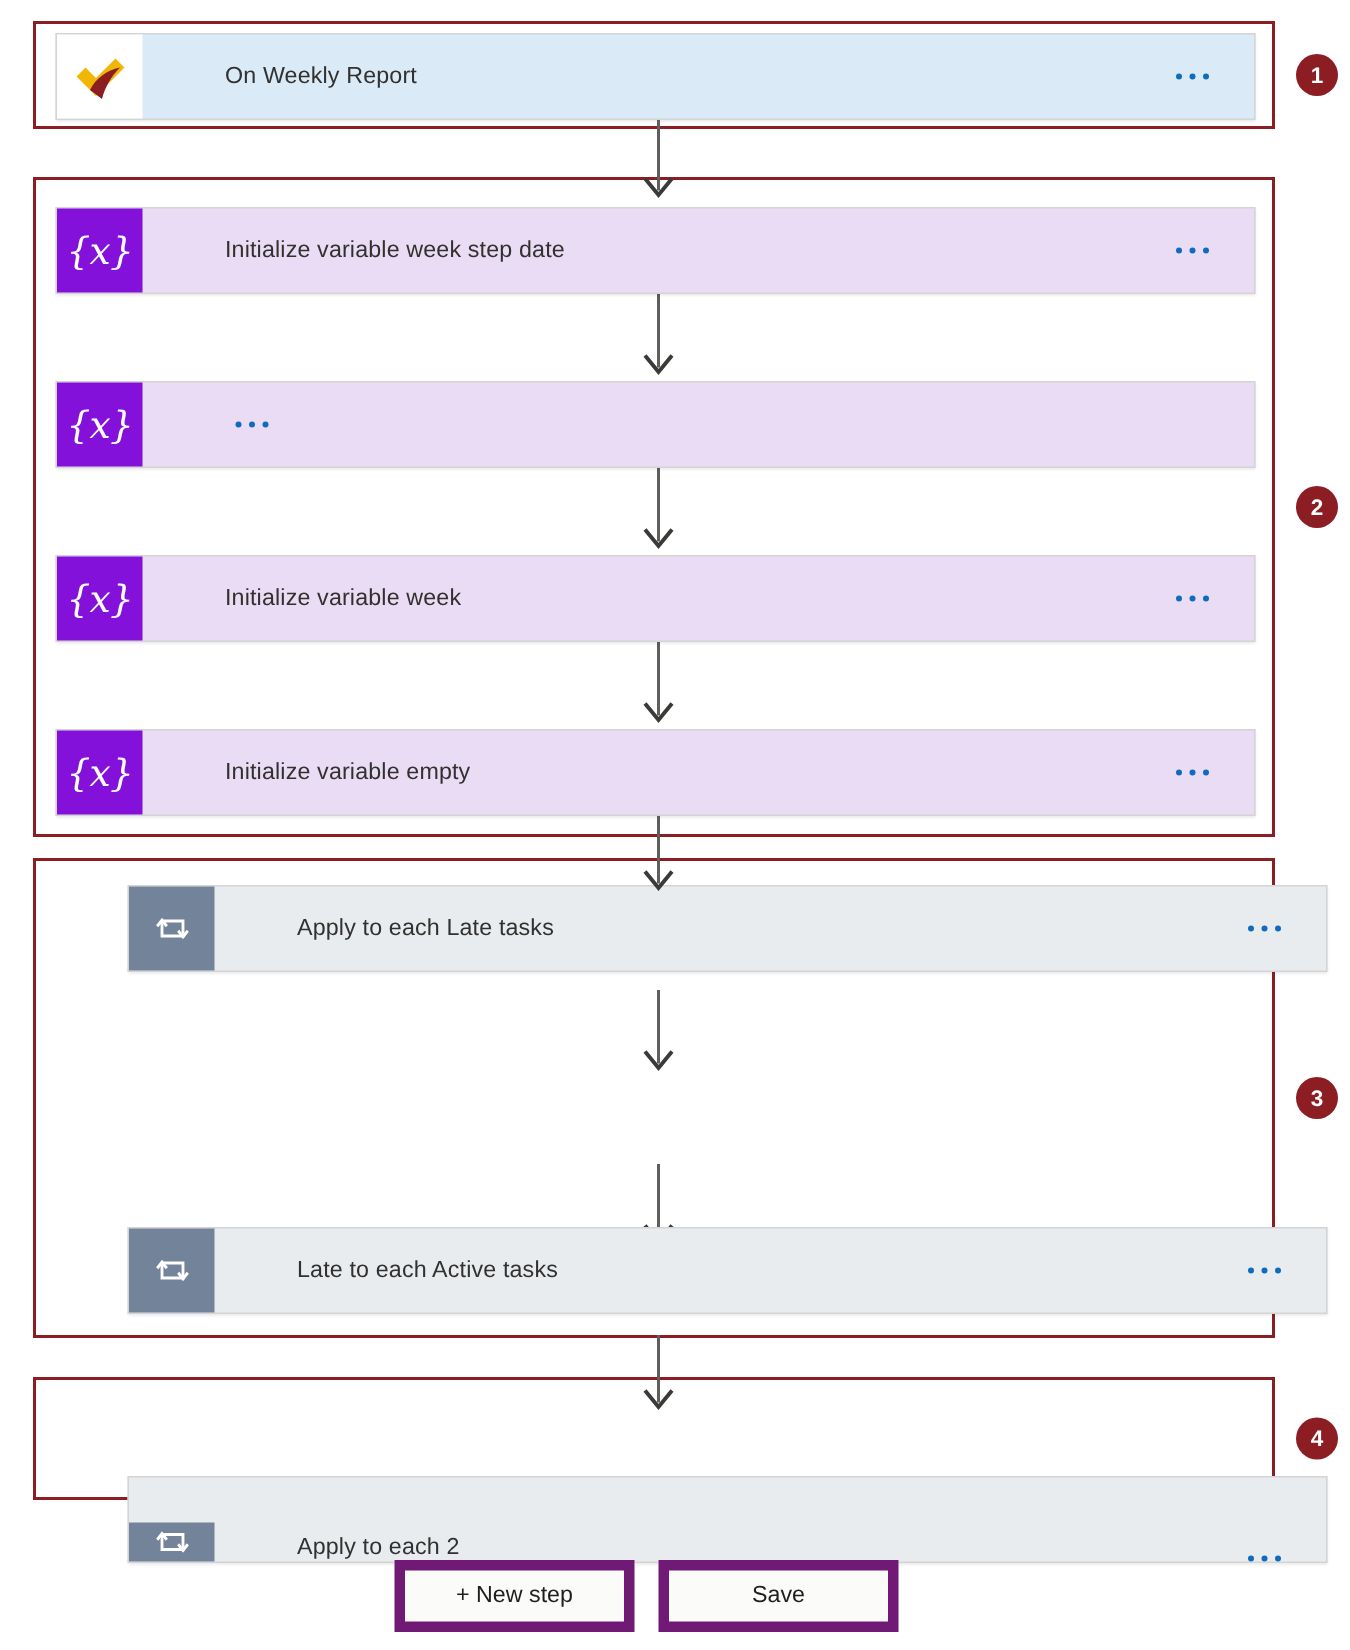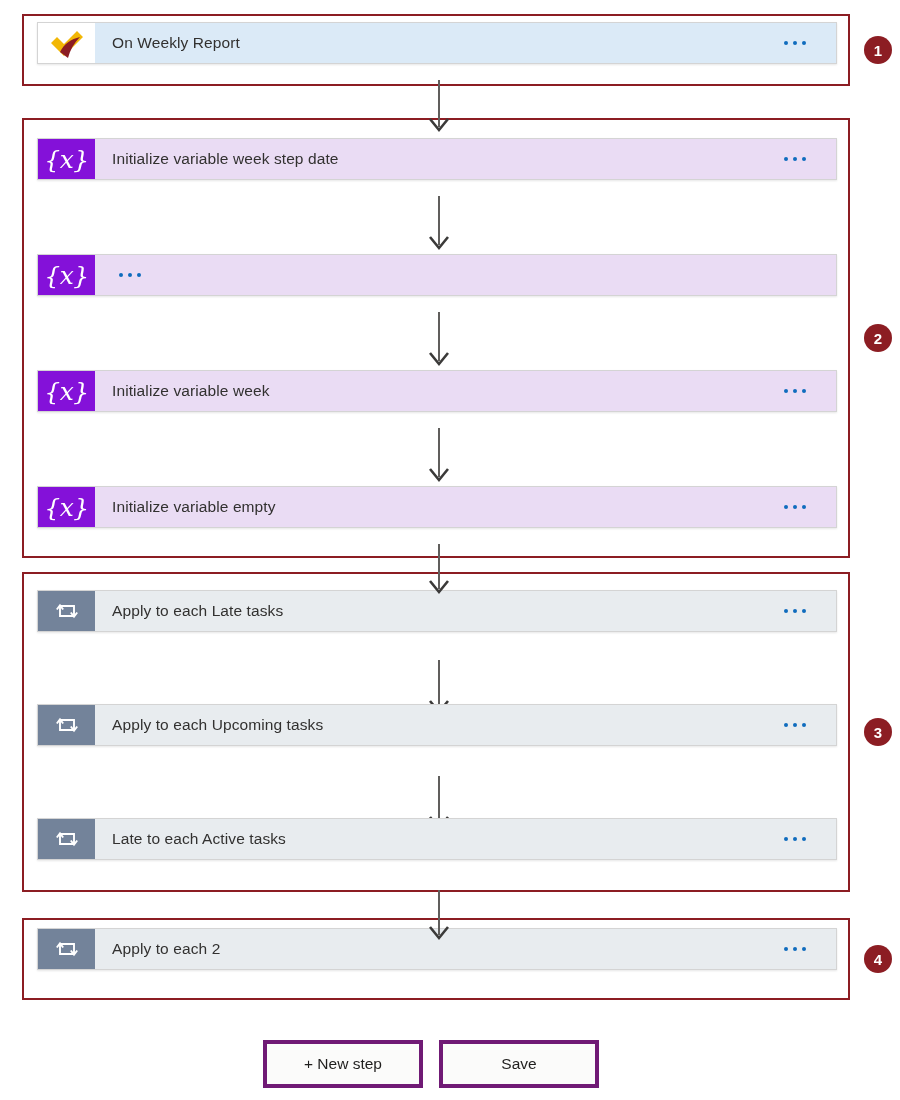--- a/index.html
+++ b/index.html
@@ -46,28 +46,29 @@
     display: flex;
     align-items: center;
     justify-content: center;
     z-index: 6;
     font-family: "Liberation Sans", sans-serif;
   }
 
   
   .card {
     position: absolute;
-    height: 42px;
+    height: 58px;
     display: flex;
     align-items: stretch;
     box-sizing: border-box;
     border: 1px solid #d4d4d4;
     box-shadow: 0 1px 2px rgba(0,0,0,0.10);
     z-index: 4;
     background: #f3f2f1;
+    gap: 38px;
   }
   .card-icon {
     width: 57px;
     min-width: 57px;
     display: flex;
     align-items: center;
     justify-content: center;
     box-sizing: border-box;
   }
   .card-title {
@@ -96,21 +97,21 @@
     height: 4px;
     border-radius: 50%;
     background: #0f6cbd;
   }
 
   
   .card.trigger         { background: #dbeaf7; }
   .card.trigger .card-icon { background: #ffffff; }
   .card.variable        { background: #eadcf4; }
   .card.variable .card-icon { background: #8411d9; }
-  .card.loop            { background: #e8ecef; }
+  .card.loop            { background: #e8ecef; margin-left: 48px; }
   .card.loop .card-icon { background: #73839a; }
 
   
   .icon-svg { display: block; }
   .var-glyph {
     color: #ffffff;
     font-family: "DejaVu Serif", serif;
     font-style: italic;
     font-size: 25px;
     line-height: 1;
@@ -125,21 +126,21 @@
   .connector.over { z-index: 5; }
 
   
   .btn-row {
     position: absolute;
     display: flex;
     z-index: 6;
   }
   .btn {
     background: #fbfbfa;
-    border: 4px solid #701a75;
+    border: 7px solid #701a75;
     color: #201f1e;
     font-size: 15.5px;
     font-family: "Liberation Sans", sans-serif;
     display: flex;
     align-items: center;
     justify-content: center;
     height: 48px;
     box-sizing: border-box;
     cursor: pointer;
     padding: 0;
@@ -271,60 +272,45 @@
       </svg>
     </div>
     <div class="card-title">Apply to each Late tasks</div>
     <div class="card-menu">
       <i></i>
         <i></i>
         <i></i>
     </div>
   </div>
 
-  <div class="card loop" style="left:37px; top:704px; width:800px;">
+
+  <div class="card loop" style="left:37px; top:818px; width:800px;">
     <div class="card-icon">
       <svg class="icon-svg" width="26" height="26" viewBox="0 0 26 26">
         <path d="M6,8 L6,18 L20,18 L20,8 L6,8" fill="none" stroke="#ffffff" stroke-width="1.9"></path>
         <polyline points="2.8,11.5 6,7.4 9.2,11.5" fill="none" stroke="#ffffff" stroke-width="1.9"></polyline>
         <polyline points="16.8,14.5 20,18.6 23.2,14.5" fill="none" stroke="#ffffff" stroke-width="1.9"></polyline>
       </svg>
     </div>
-    <div class="card-title">Apply to each Upcoming tasks</div>
-    <div class="card-menu">
-      <i></i>
-        <i></i>
-        <i></i>
-    </div>
-  </div>
-
-  <div class="card loop" style="left:37px; top:818px; width:800px;">
+    <div class="card-title">Late to each Active tasks</div>
+    <div class="card-menu">
+      <i></i>
+        <i></i>
+        <i></i>
+    </div>
+  </div>
+
+  <div class="card loop" style="left:37px; top:984px; width:800px;align-items:flex-end;">
     <div class="card-icon">
       <svg class="icon-svg" width="26" height="26" viewBox="0 0 26 26">
         <path d="M6,8 L6,18 L20,18 L20,8 L6,8" fill="none" stroke="#ffffff" stroke-width="1.9"></path>
         <polyline points="2.8,11.5 6,7.4 9.2,11.5" fill="none" stroke="#ffffff" stroke-width="1.9"></polyline>
         <polyline points="16.8,14.5 20,18.6 23.2,14.5" fill="none" stroke="#ffffff" stroke-width="1.9"></polyline>
       </svg>
     </div>
-    <div class="card-title">Late to each Active tasks</div>
-    <div class="card-menu">
-      <i></i>
-        <i></i>
-        <i></i>
-    </div>
-  </div>
-
-  <div class="card loop" style="left:37px; top:928px; width:800px;">
-    <div class="card-icon">
-      <svg class="icon-svg" width="26" height="26" viewBox="0 0 26 26">
-        <path d="M6,8 L6,18 L20,18 L20,8 L6,8" fill="none" stroke="#ffffff" stroke-width="1.9"></path>
-        <polyline points="2.8,11.5 6,7.4 9.2,11.5" fill="none" stroke="#ffffff" stroke-width="1.9"></polyline>
-        <polyline points="16.8,14.5 20,18.6 23.2,14.5" fill="none" stroke="#ffffff" stroke-width="1.9"></polyline>
-      </svg>
-    </div>
     <div class="card-title">Apply to each 2</div>
     <div class="card-menu">
       <i></i>
         <i></i>
         <i></i>
     </div>
   </div>
 
   <div class="btn-row" style="left:263px; top:1040px;">
     <button class="btn" style="width:160px;">+ New step</button>

